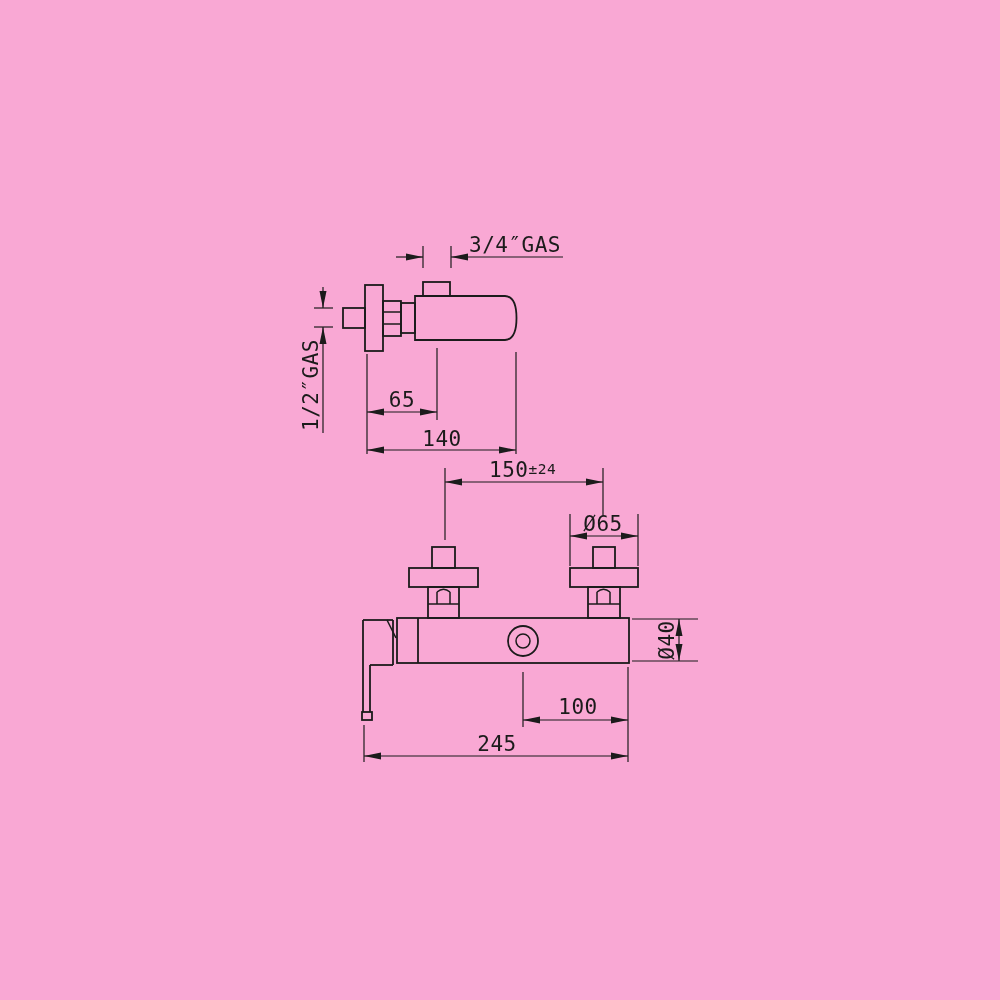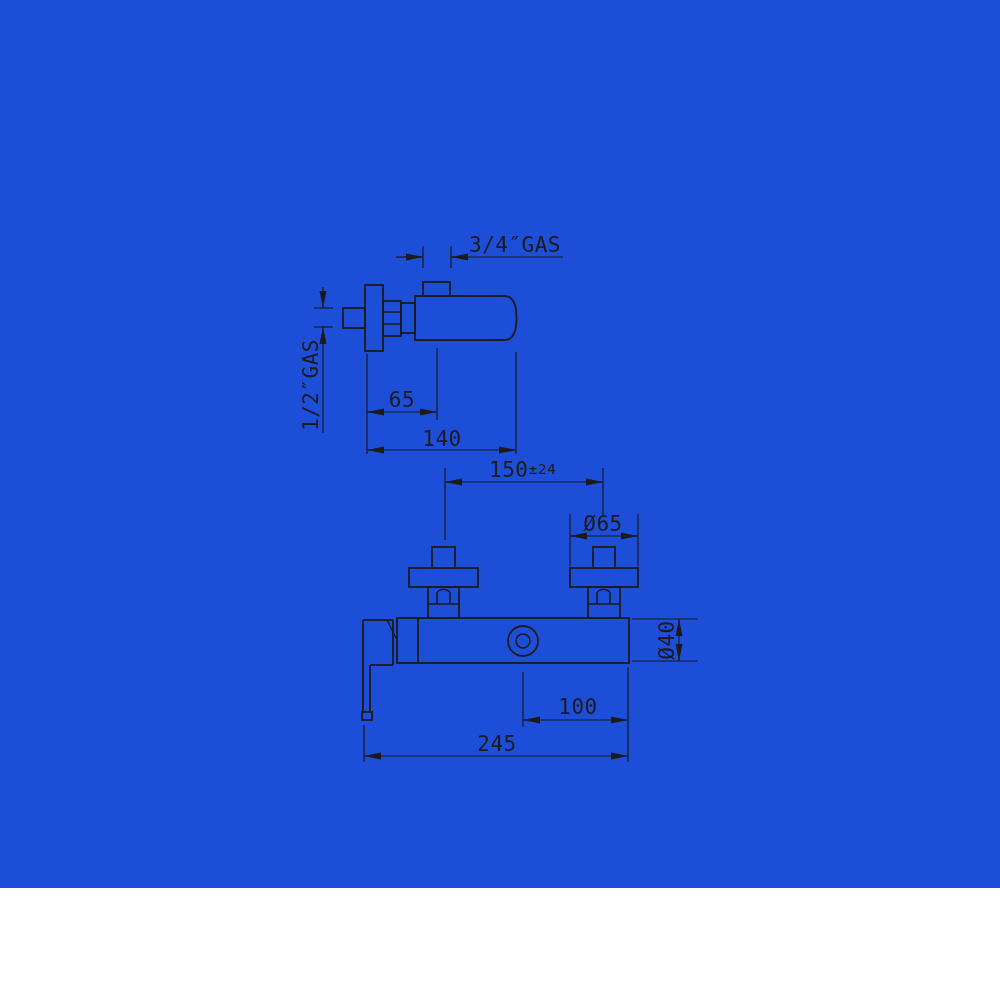--- a/index.html
+++ b/index.html
@@ -1,16 +1,16 @@
 <!DOCTYPE html>
 <html><head>
 <meta charset="utf-8">
 <style>
   html,body { margin:0; padding:0; background:#ffffff; }
-  .canvas { width:1000px; height:888px; background:#1d4ed8; position:relative; }
+  .canvas { width:1000px; height:1000px; background:#f9a8d4; position:relative; }
   svg text { font-family:"DejaVu Sans Mono","Liberation Mono",monospace; fill:#1b1b1b; }
   .geo { fill:none; stroke:#1b1b1b; stroke-width:1.8; stroke-linejoin:miter; }
   .geo-thin { fill:none; stroke:#1b1b1b; stroke-width:1.5; }
   .dim { fill:none; stroke:#1b1b1b; stroke-width:1.2; }
   .t  { font-size:21px; letter-spacing:0.5px; }
   .ts { font-size:14.5px; letter-spacing:0.5px; }
 </style>
 </head>
 <body>
 

